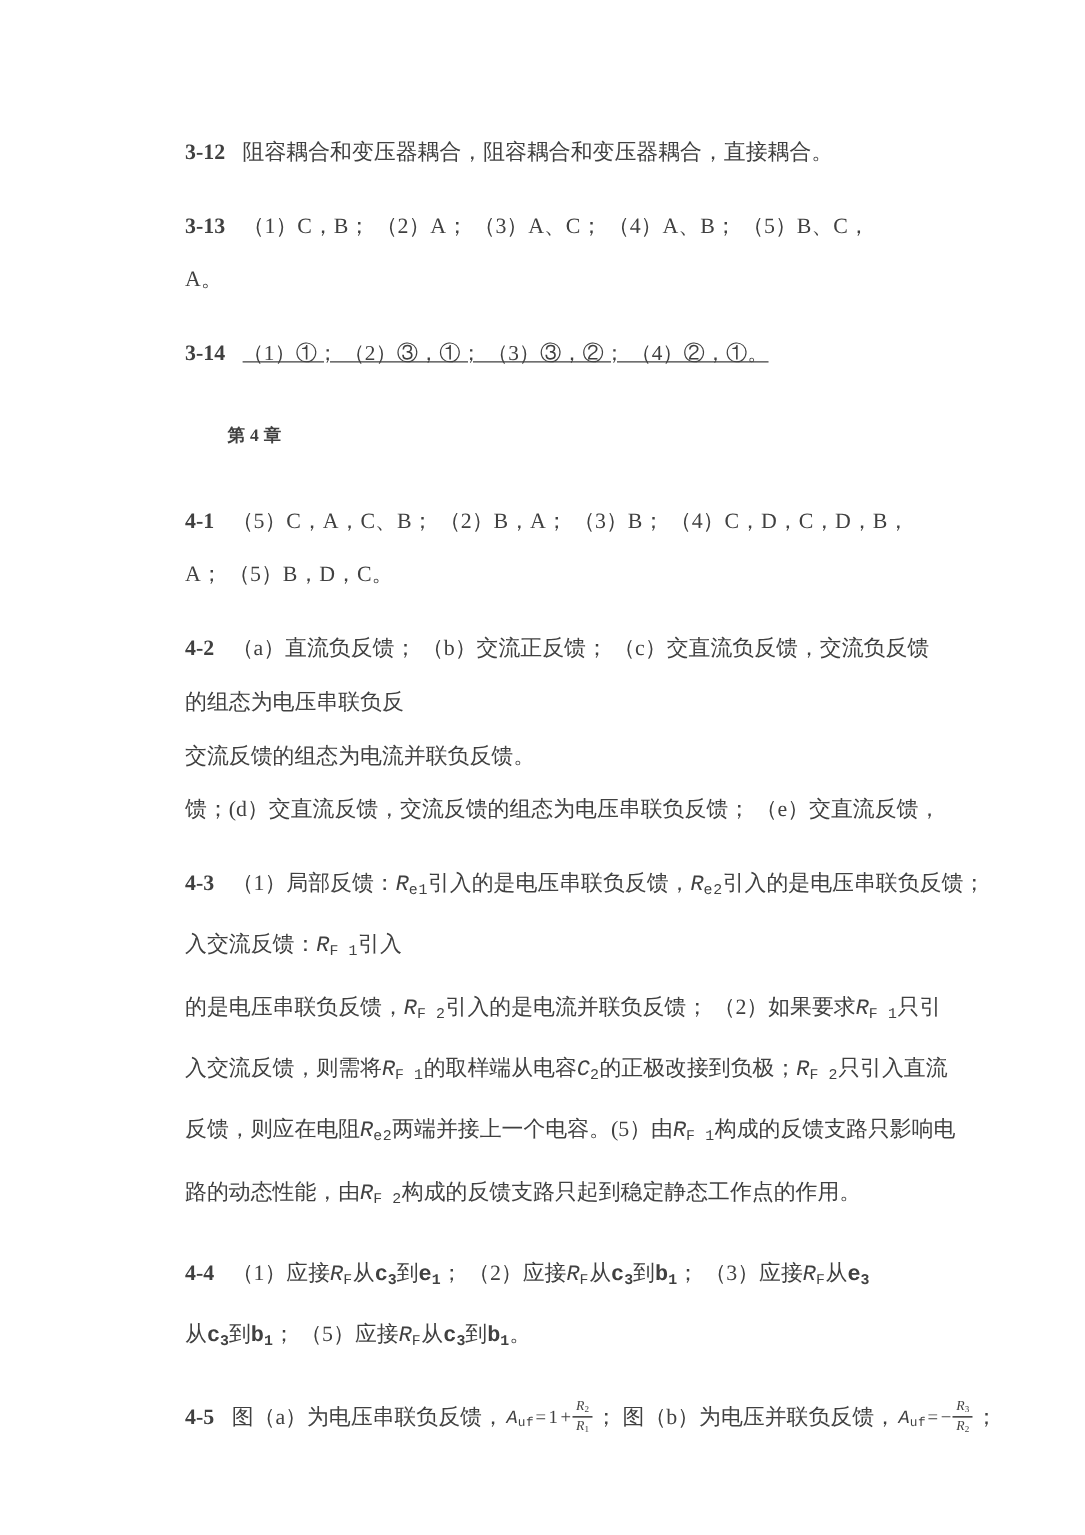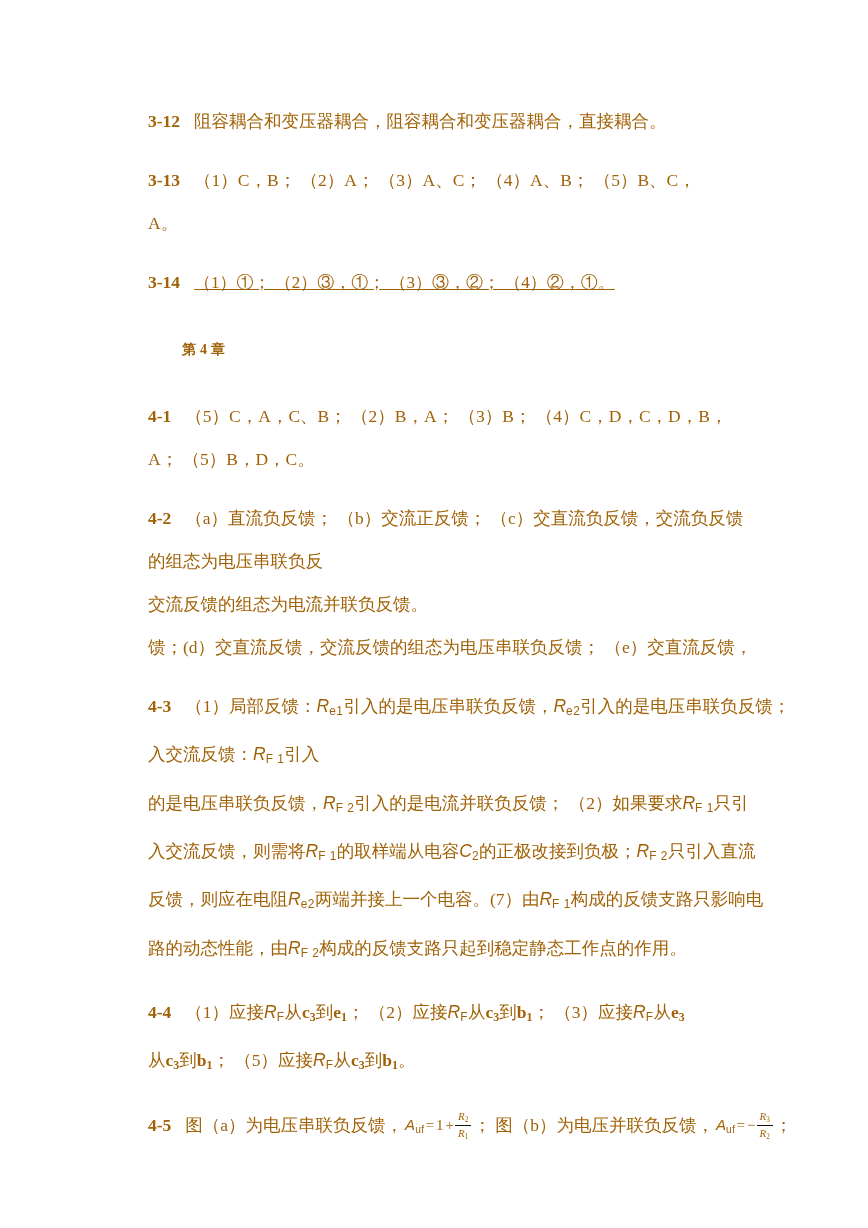--- a/index.html
+++ b/index.html
@@ -9,21 +9,21 @@
     background: #ffffff;
   }
   .page {
     position: relative;
     width: 724px;
     height: 1228px;
     background: #ffffff;
     margin: 0 auto;
     overflow: hidden;
     font-family: "Liberation Serif", "DejaVu Serif", serif;
-    color: #a16207;
+    color: #404040;
   }
   .content {
     position: absolute;
     left: 76px;
     top: 100px;
     width: 722px;
   }
 
   .num {
     font-weight: bold;
@@ -52,33 +52,34 @@
     font-weight: bold;
     padding: 0 4px;
   }
 
   
   .gap-sm { height: 16px; }
   .gap-md { height: 24px; }
 
   
   .mi {
-    font-family: Liberation Sans, sans-serif;
+    font-family: Liberation Mono, monospace;
     font-style: italic;
     white-space: nowrap;
   }
   .mi sub, .sub {
     font-style: normal;
     font-size: 0.68em;
     vertical-align: -0.28em;
     letter-spacing: 0.5px;
   }
   .bterm {
     font-weight: bold;
     white-space: nowrap;
+    font-family: Liberation Mono, monospace;
   }
   .bterm sub {
     font-weight: bold;
     font-size: 0.68em;
     vertical-align: -0.28em;
   }
 
   
   .eq {
     display: inline-block;
@@ -170,21 +171,21 @@
     <p class="p">
       <span>入交流反馈：</span><span class="mi"><span>R</span><sub>F 1</sub></span><span>引入</span>
     </p>
     <p class="p">
       <span>的是电压串联负反馈，</span><span class="mi"><span>R</span><sub>F 2</sub></span><span>引入的是电流并联负反馈；    （2）如果要求</span><span class="mi"><span>R</span><sub>F 1</sub></span><span>只引</span>
     </p>
     <p class="p">
       <span>入交流反馈，则需将</span><span class="mi"><span>R</span><sub>F 1</sub></span><span>的取样端从电容</span><span class="mi"><span>C</span><sub>2</sub></span><span>的正极改接到负极；</span><span class="mi"><span>R</span><sub>F 2</sub></span><span>只引入直流</span>
     </p>
     <p class="p">
-      <span>反馈，则应在电阻</span><span class="mi"><span>R</span><sub>e2</sub></span><span>两端并接上一个电容。(7）由</span><span class="mi"><span>R</span><sub>F 1</sub></span><span>构成的反馈支路只影响电</span>
+      <span>反馈，则应在电阻</span><span class="mi"><span>R</span><sub>e2</sub></span><span>两端并接上一个电容。(5）由</span><span class="mi"><span>R</span><sub>F 1</sub></span><span>构成的反馈支路只影响电</span>
     </p>
     <p class="p">
       <span>路的动态性能，由</span><span class="mi"><span>R</span><sub>F 2</sub></span><span>构成的反馈支路只起到稳定静态工作点的作用。</span>
     </p>
 
     <div class="gap-sm"></div>
 
     <p class="p">
       <span class="num">4-4</span><span>（1）应接</span><span class="mi"><span>R</span><sub>F</sub></span><span>从</span><span class="bterm"><span>c</span><sub>3</sub></span><span>到</span><span class="bterm"><span>e</span><sub>1</sub></span><span>；      （2）应接</span><span class="mi"><span>R</span><sub>F</sub></span><span>从</span><span class="bterm"><span>c</span><sub>3</sub></span><span>到</span><span class="bterm"><span>b</span><sub>1</sub></span><span>；      （3）应接</span><span class="mi"><span>R</span><sub>F</sub></span><span>从</span><span class="bterm"><span>e</span><sub>3</sub></span>
     </p>

